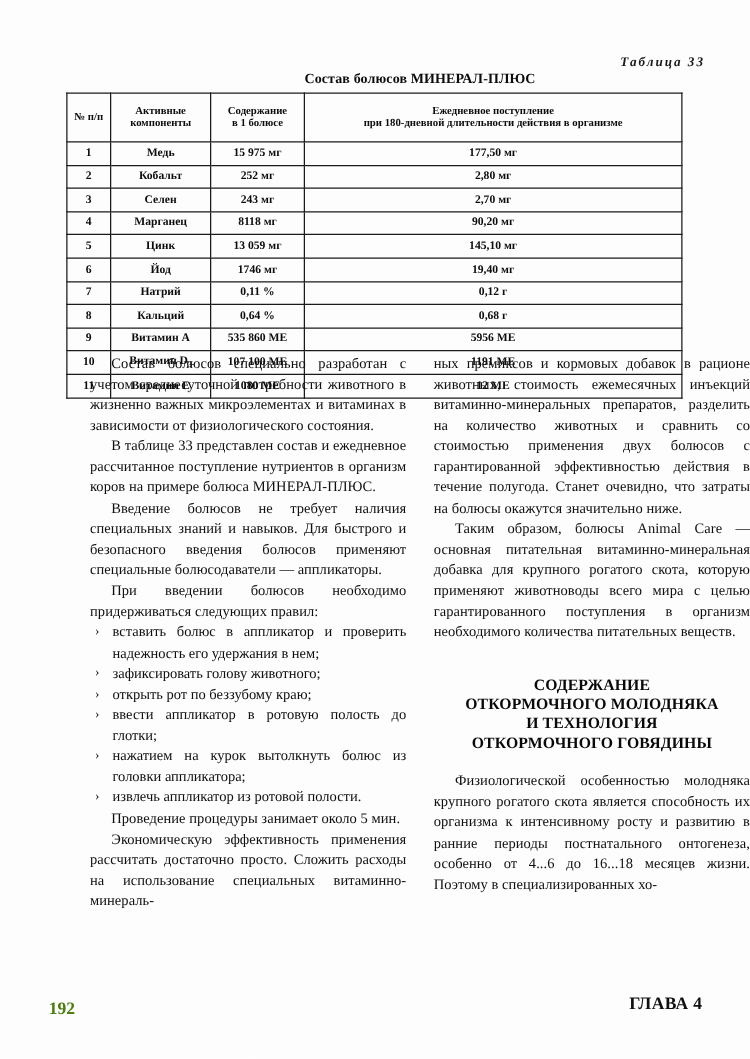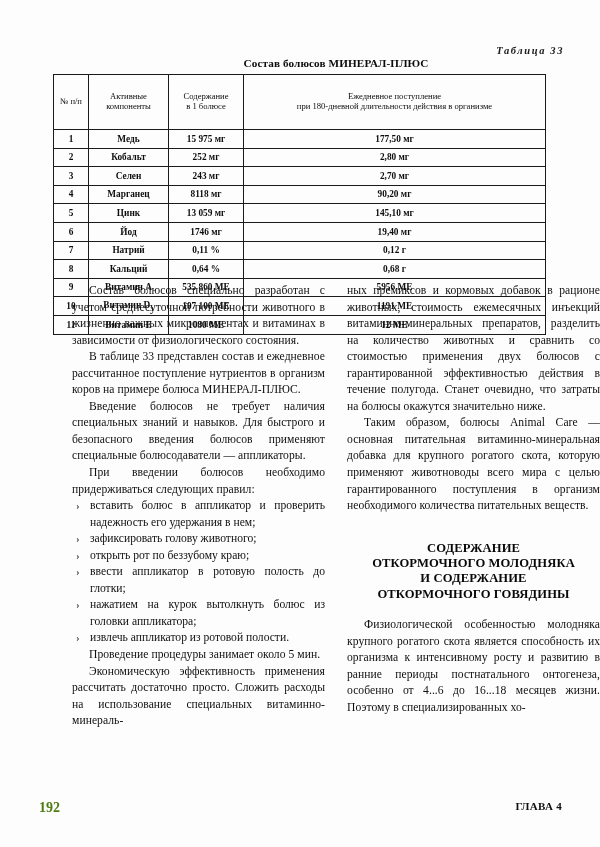--- a/index.html
+++ b/index.html
@@ -64,22 +64,22 @@
   table.bolus td {
     border: 1px solid #1a1a1a;
     padding: 1px 2px;
     line-height: 1.12;
     text-align: center;
     vertical-align: middle;
     font-weight: 700;
   }
   table.bolus thead th {
     font-size: 8.6px;
-    font-weight: 400;
-    padding: 14px 2px;
+    font-weight: 700;
+    padding: 6px 2px;
     height: 26px;
   }
   table.bolus tbody td {
     height: 15.6px;
   }
   .col-num   { width: 35px; }
   .col-comp  { width: 80px; }
   .col-cont  { width: 75px; }
   .col-daily { width: 302px; }
   td.comp-cell {
@@ -160,21 +160,21 @@
     left: 39px;
     bottom: 31px;
     font-size: 14px;
     font-weight: 700;
     color: #4d7c0f;
   }
   .chapter-mark {
     position: absolute;
     right: 38px;
     bottom: 35px;
-    font-size: 11px;
+    font-size: 14px;
     font-weight: 700;
     letter-spacing: 0.3px;
     color: #101010;
     margin-left: 8px;
   }
 </style>
 </head>
 <body>
 
 <div class="page">
@@ -297,21 +297,21 @@
         <p class="para">Экономическую эффективность применения рассчитать достаточно просто. Сложить расходы на использование специальных витаминно-минераль-</p>
       </div>
 
     <div class="col col-right" id="right-column">
         <p class="para noindent">ных премиксов и кормовых добавок в рационе животных, стоимость ежемесячных инъекций витаминно-минеральных препаратов, разделить на количество животных и сравнить со стоимостью применения двух болюсов с гарантированной эффективностью действия в течение полугода. Станет очевидно, что затраты на болюсы окажутся значительно ниже.</p>
         <p class="para">Таким образом, болюсы Animal Care — основная питательная витаминно-минеральная добавка для крупного рогатого скота, которую применяют животноводы всего мира с целью гарантированного поступления в организм необходимого количества питательных веществ.</p>
         <div class="head-spacer-top"></div>
         <h2 class="section-head">
           <span style="display: block;">СОДЕРЖАНИЕ</span>
           <span style="display: block;">ОТКОРМОЧНОГО МОЛОДНЯКА</span>
-          <span style="display: block;">И СОДЕРЖАНИЕ</span>
+          <span style="display: block;">И ТЕХНОЛОГИЯ</span>
           <span style="display: block;">ОТКОРМОЧНОГО ГОВЯДИНЫ</span>
         </h2>
         <div class="head-spacer-bottom"></div>
         <p class="para">Физиологической особенностью молодняка крупного рогатого скота является способность их организма к интенсивному росту и развитию в ранние периоды постнатального онтогенеза, особенно от 4...6 до 16...18 месяцев жизни. Поэтому в специализированных хо-</p>
       </div>
 
   </div>
 
   <div class="folio">192</div>
   <div class="chapter-mark">ГЛАВА 4</div>

